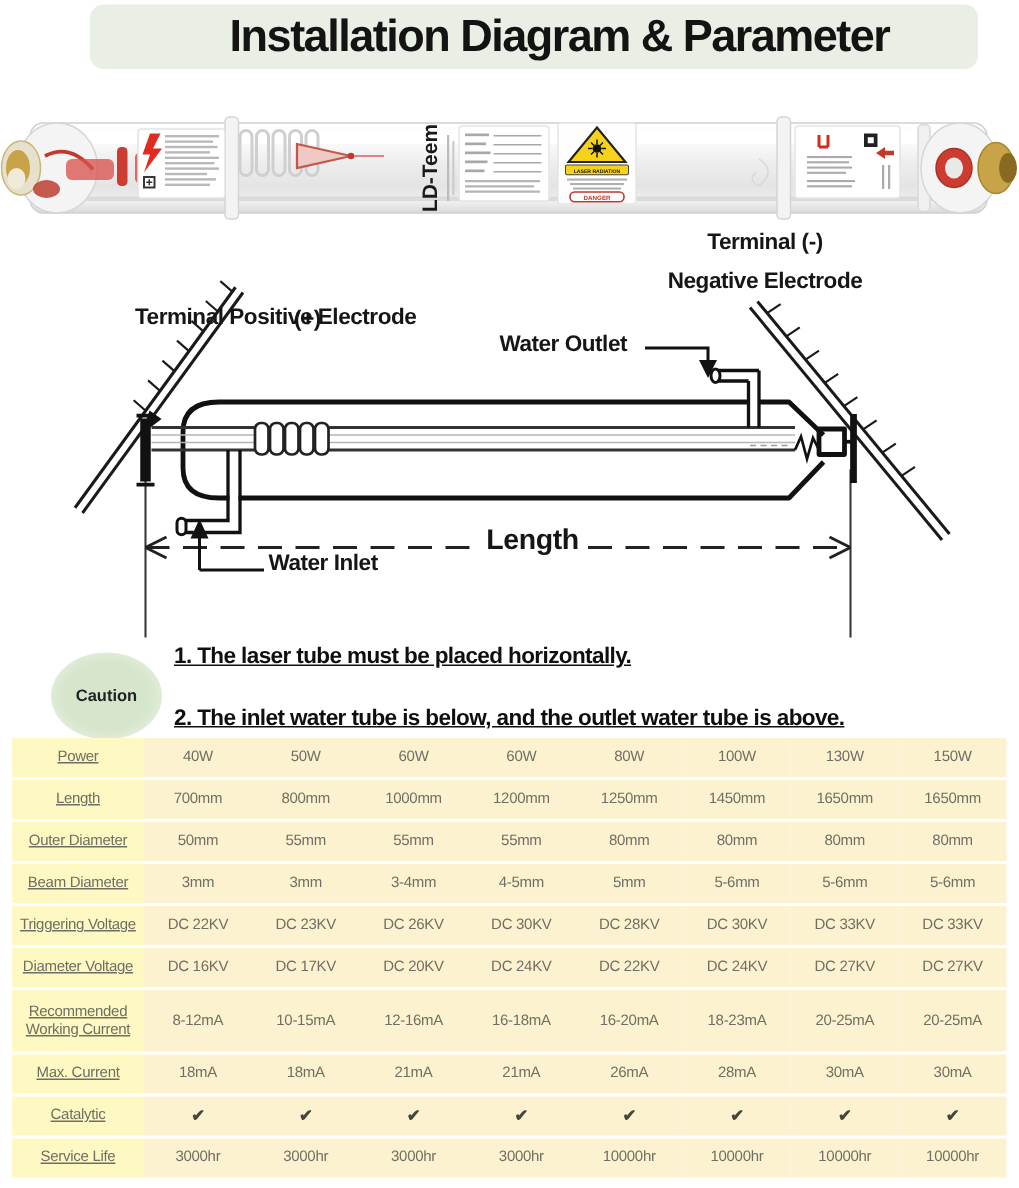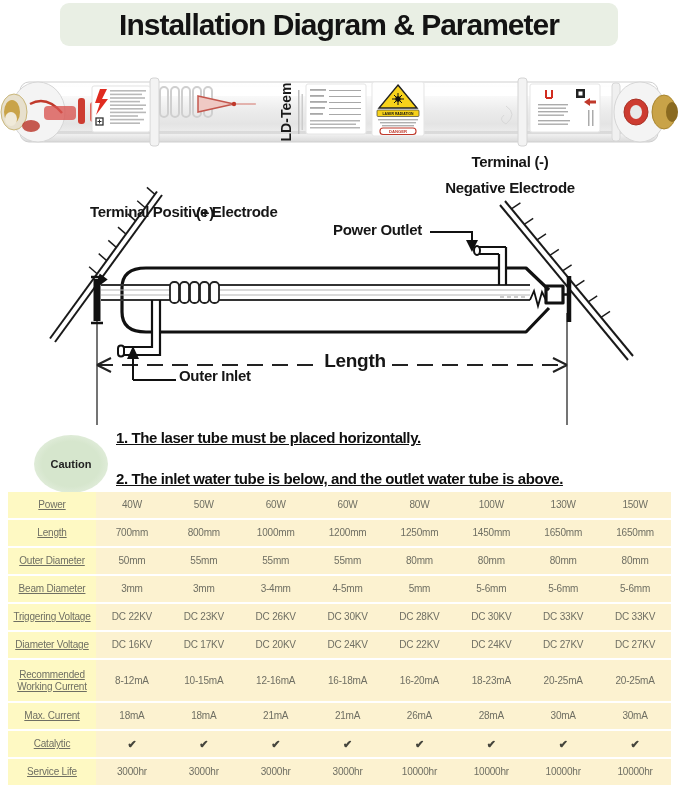--- a/index.html
+++ b/index.html
@@ -1,21 +1,21 @@
 <!DOCTYPE html>
 <html><head>
 <meta charset="utf-8">
 <style>
   html,body{margin:0;padding:0;background:#fff;}
   .page{position:relative;width:679px;height:792px;background:#ffffff;
         font-family:"Liberation Sans",sans-serif;overflow:hidden;}
 
   
   .banner{position:absolute;left:60px;top:3px;width:558px;height:43px;
-          background:#e9efe4;border-radius:9px;display:flex;align-items:center;justify-content:center;}
+          background:#e9efe4;border-radius:9px;display:flex;align-items:center;justify-content:center;padding-left:34px;}
   .banner span{font-size:30px;font-weight:bold;color:#131313;letter-spacing:-1px;}
 
   
   .diagram{position:absolute;left:0;top:150px;width:679px;height:280px;}
   .diagram svg{position:absolute;left:0;top:0;}
   .dlabel{position:absolute;font-weight:bold;color:#161616;font-size:15px;letter-spacing:-0.3px;white-space:nowrap;}
   .dlabel.center{text-align:center;}
   .len{font-size:19px;}
 
   
@@ -274,23 +274,23 @@
 
       <g>
         <path d="M133 230 V201 M133 230 H176" stroke="#111" stroke-width="2" fill="none"></path>
         <polygon points="133,196 127,209 139,209" fill="#111"></polygon>
       </g>
     </svg>
     <div class="dlabel" style="left:90px;top:28px;margin-top:25px;">Terminal Positive Electrode</div>
     <div class="dlabel center" style="left:90px;top:54px;width:230px;">(+)</div>
     <div class="dlabel center" style="left:420px;top:29px;width:180px;">Negative Electrode</div>
     <div class="dlabel center" style="left:440px;top:3px;width:140px;">Terminal  (-)</div>
-    <div class="dlabel" style="left:333px;top:71px;">Power Outlet</div>
+    <div class="dlabel" style="left:333px;top:71px;">Water Outlet</div>
     <div class="dlabel len center" style="left:300px;top:200px;width:110px;">Length</div>
-    <div class="dlabel" style="left:179px;top:217px;">Outer Inlet</div>
+    <div class="dlabel" style="left:179px;top:217px;">Water Inlet</div>
   </div>
 
   <div class="caution-circle">
     <span>Caution</span>
   </div>
   <div class="notes">
     <div class="note1">1. The laser tube must be placed horizontally.</div>
     <div class="note2">2. The inlet water tube is below, and the outlet water tube is above. Must be low in high out.</div>
   </div>
 

